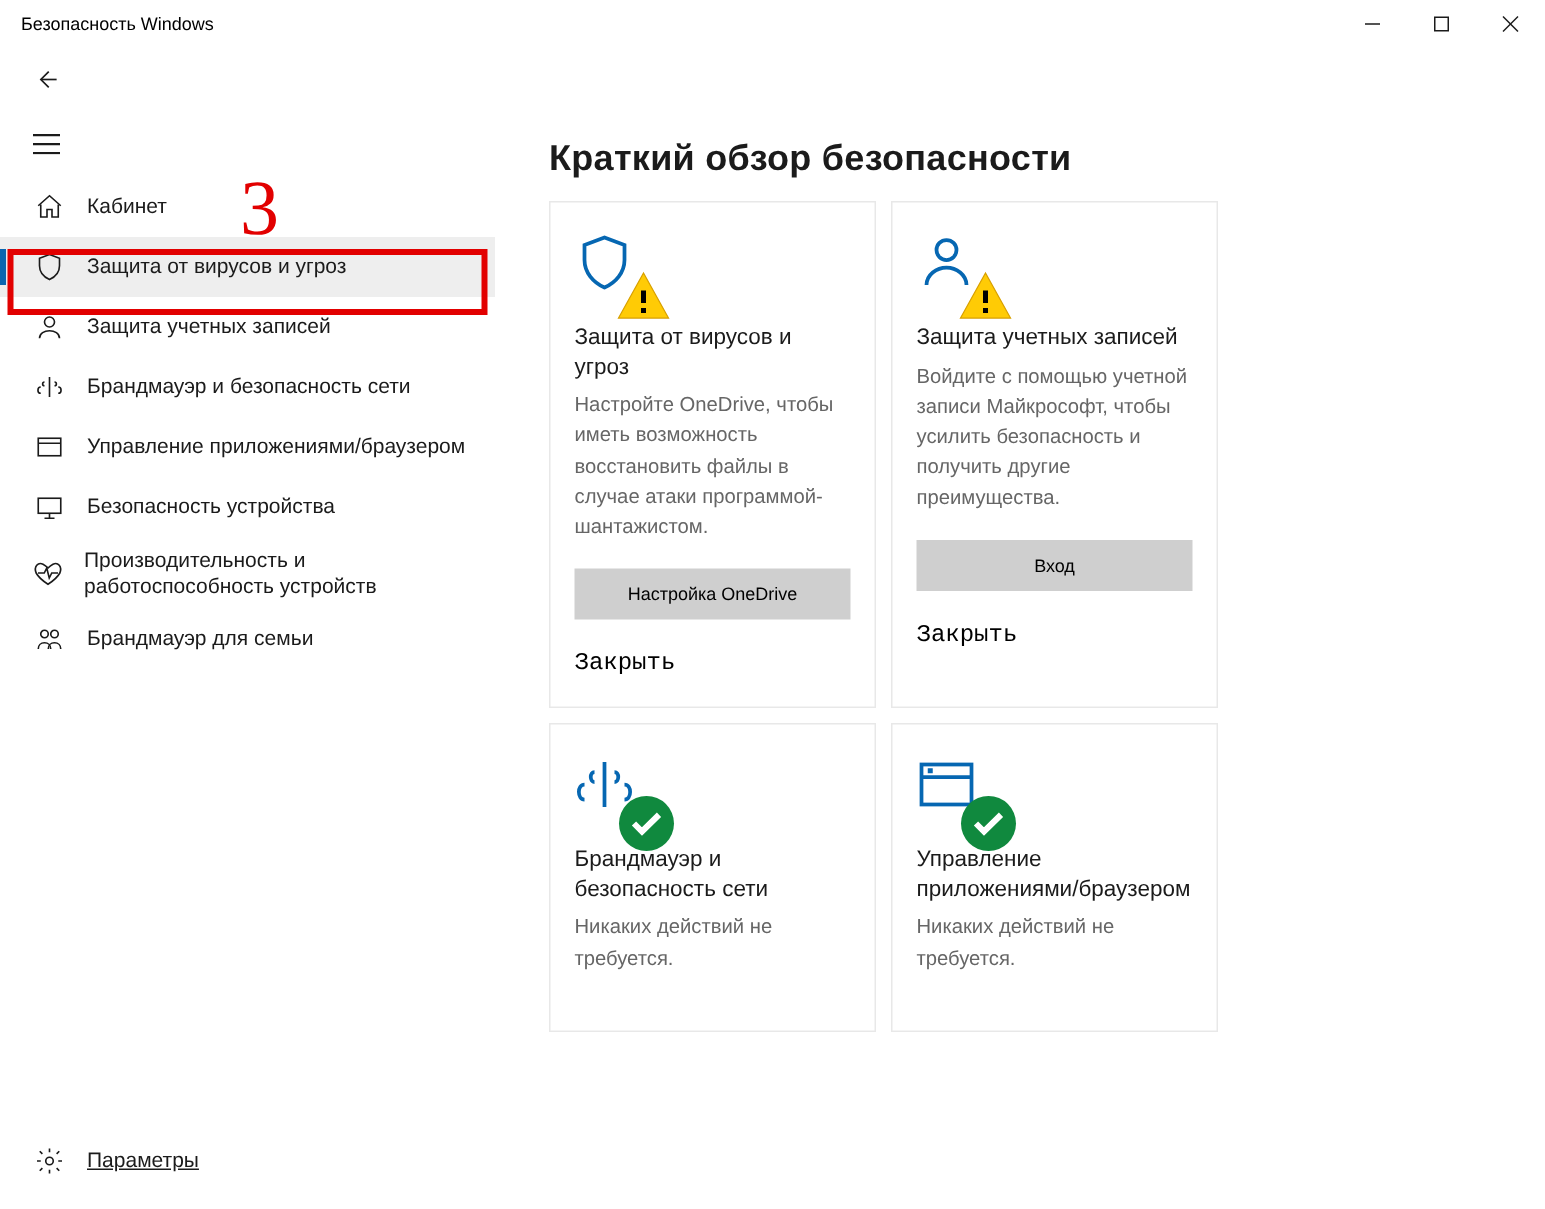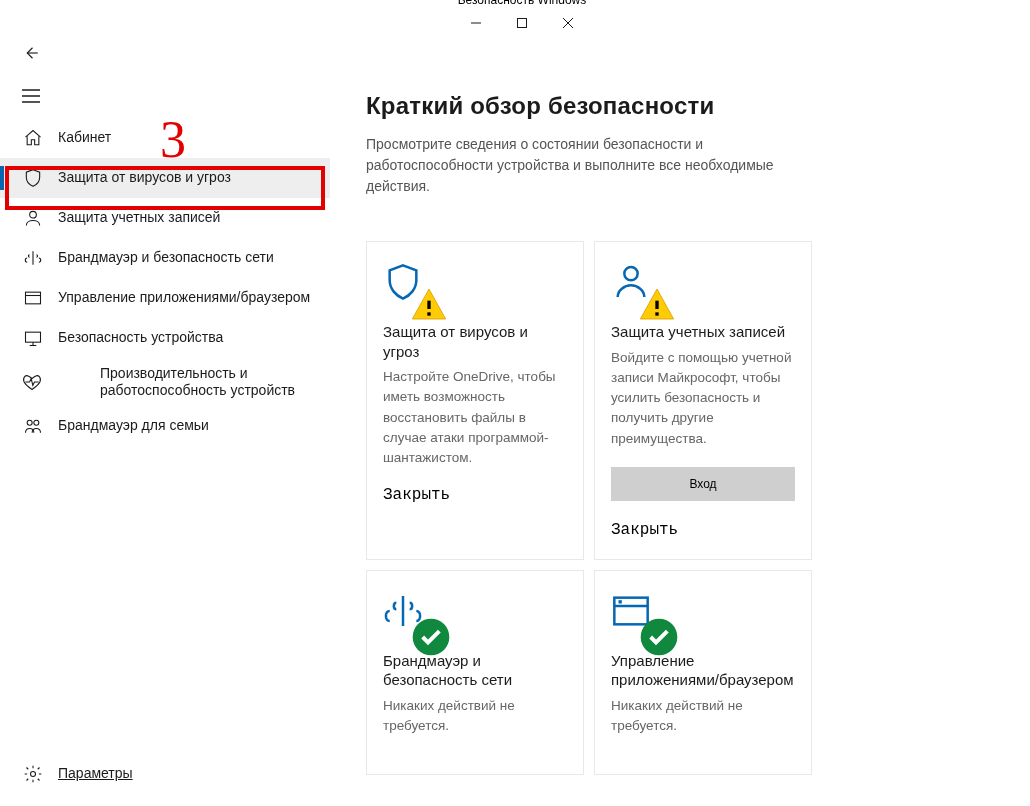--- a/index.html
+++ b/index.html
@@ -12,24 +12,23 @@
     position: relative;
     font-size: 14px;
     color: #1b1b1b;
   }
 
   
   .titlebar {
     height: 32px;
     display: flex;
     align-items: center;
-    justify-content: center;
+    justify-content: space-between;
     padding-left: 14px;
     border-bottom: 0px solid transparent;
-    flex-direction: column;
   }
   .titlebar .title {
     font-size: 12px;
     color: #000;
   }
   .win-controls { display: flex; }
   .win-btn {
     width: 46px; height: 32px;
     display: flex; align-items: center; justify-content: center;
     color: #555;
@@ -90,21 +89,21 @@
   .nav li .icon svg { width: 20px; height: 20px; stroke: #1b1b1b; fill: none; stroke-width: 1.3; }
   .nav li.selected {
     background: #eeeeee;
   }
   .nav li.selected::before {
     content: "";
     position: absolute;
     left: 0; top: 8px; bottom: 8px; width: 4px;
     background: #0a66b0;
   }
-  .nav li.tall { height: 48px; gap: 44px; }
+  .nav li.tall { height: 48px; }
   .nav li .label { line-height: 1.25; }
 
   .highlight-box {
     position: absolute;
     border: 4px solid #e20000;
     pointer-events: none;
   }
 
   .annot-number {
     position: absolute;
@@ -337,39 +336,39 @@
               <path d="M12 2v3M12 19v3M4.2 4.2l2.1 2.1M17.7 17.7l2.1 2.1M2 12h3M19 12h3M4.2 19.8l2.1-2.1M17.7 6.3l2.1-2.1"></path>
             </svg>
         </span>
         <span class="label">Параметры</span>
       </li>
     </ul>
   </div>
 
   <div class="main">
     <h1>Краткий обзор безопасности</h1>
-    <p class="subtitle">Просмотрите сведения о состоянии безопасности и работоспособности устройства и выполните все необходимые действия.</p>
 
     <div class="cards">
 
       <div class="card">
         <div class="card-icon">
           <svg viewBox="0 0 24 24">
               <path d="M12 2l8 3v6c0 5-3.5 9-8 11-4.5-2-8-6-8-11V5l8-3z"></path>
             </svg>
           <span class="warn-badge">
             <svg viewBox="0 0 24 24">
                 <path d="M12 3l10 18H2L12 3z" fill="#ffcb05" stroke="#d8a000" stroke-width="0.5"></path>
                 <rect x="11" y="10" width="2" height="5" fill="#000"></rect>
                 <rect x="11" y="17" width="2" height="2" fill="#000"></rect>
               </svg>
           </span>
         </div>
         <div class="card-title">Защита от вирусов и угроз</div>
         <div class="card-desc">Настройте OneDrive, чтобы иметь возможность восстановить файлы в случае атаки программой-шантажистом.</div>
+        <button class="card-button">Настройка OneDrive</button>
         <div class="card-link">Закрыть</div>
       </div>
 
       <div class="card">
         <div class="card-icon">
           <svg viewBox="0 0 24 24">
               <circle cx="12" cy="7" r="4"></circle>
               <path d="M4 21c0-4 4-7 8-7s8 3 8 7"></path>
             </svg>
           <span class="warn-badge">

